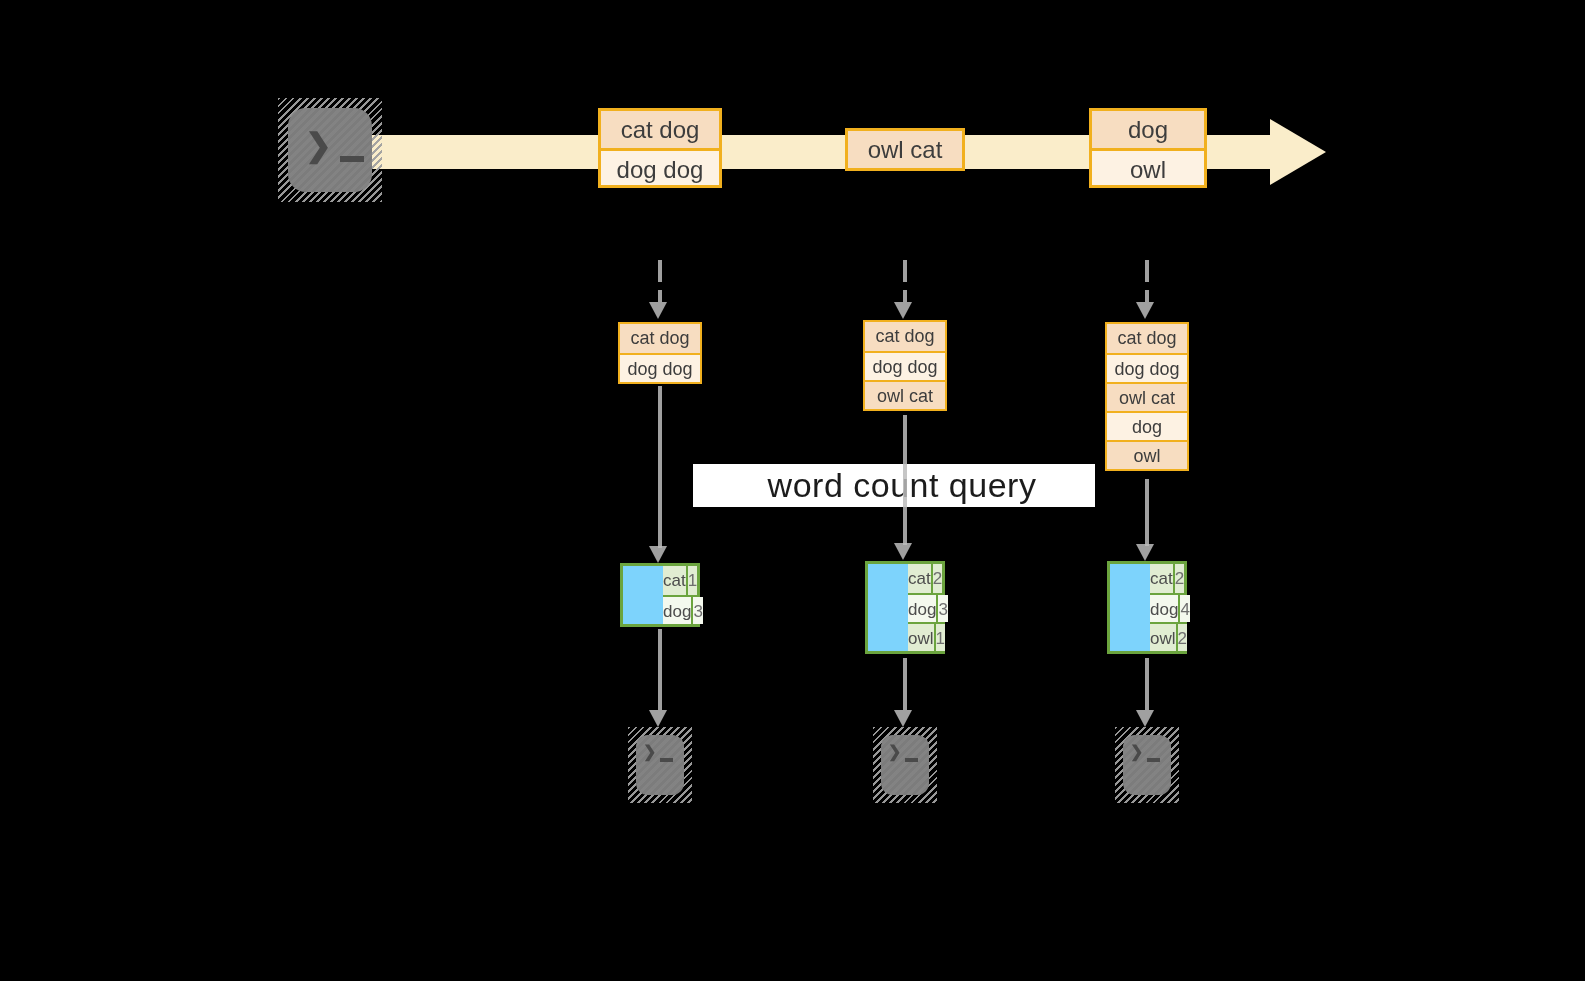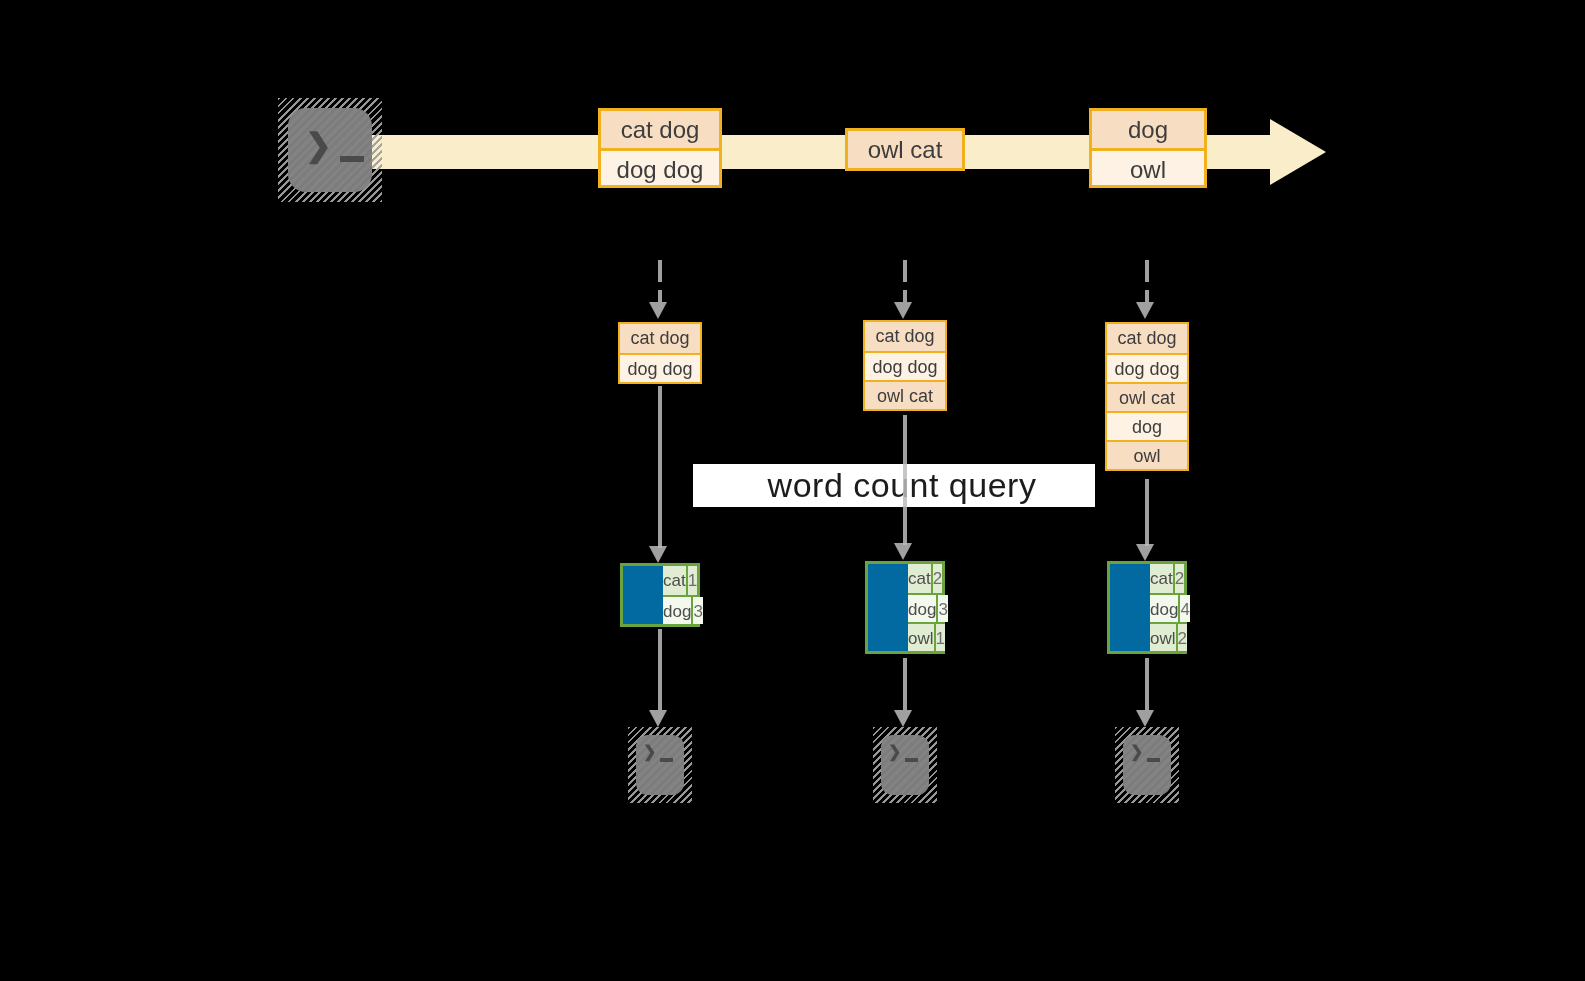--- a/index.html
+++ b/index.html
@@ -33,21 +33,21 @@
   .batch .brow:nth-child(even){ background:#FDF2E3; }
 
   
   .stack{ position:absolute; width:84px; border:2px solid #F1B01E; background:#F1B01E; }
   .stack .brow{ height:29px; line-height:29px; text-align:center; font-size:18px; color:#3d3d3d; }
   .stack .brow + .brow{ border-top:2px solid #F1B01E; }
   .stack .brow:nth-child(odd){ background:#F7DDC1; }
   .stack .brow:nth-child(even){ background:#FDF2E3; }
 
   
-  .ctable{ position:absolute; width:80px; border:3px solid #6BA43E; background:#0369a1;padding-left:40px; }
+  .ctable{ position:absolute; width:80px; border:3px solid #6BA43E; background:#7dd3fc;padding-left:40px; }
   .trow{ display:flex; height:29px; line-height:29px; }
   .trow + .trow{ border-top:2px solid #6BA43E; }
   .wcell{ width:45px; border-right:2px solid #6BA43E; text-align:center; font-size:17px; color:#4c4c4c; }
   .ccell{ width:27px; text-align:center; font-size:17px; color:#6e6e6e; }
   .trow:nth-child(odd)  .wcell, .trow:nth-child(odd)  .ccell{ background:#E1EDD2; }
   .trow:nth-child(even) .wcell, .trow:nth-child(even) .ccell{ background:#F4F9EE; }
 
   
   .sline{ position:absolute; width:4px; background:rgba(188,188,188,.85); }
   .dline{ position:absolute; width:4px;

